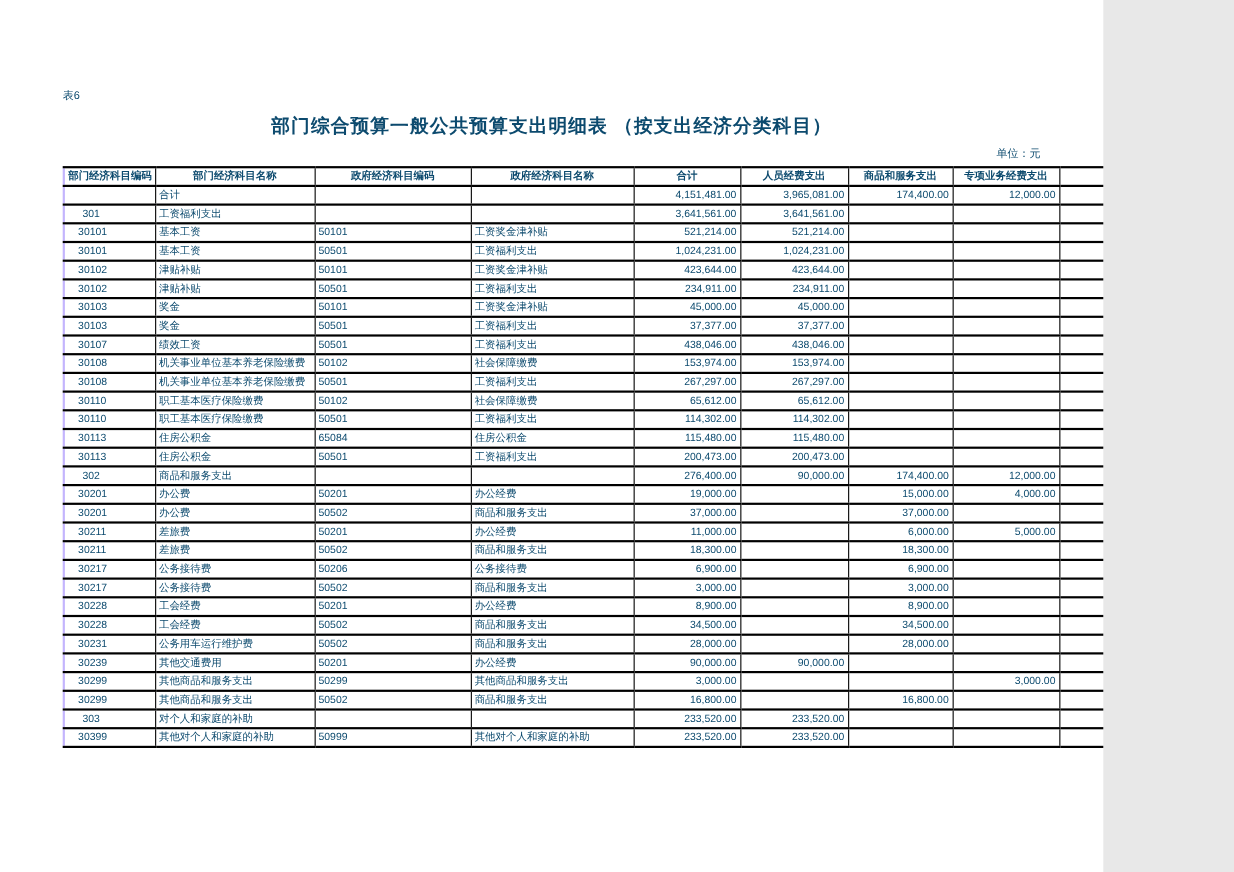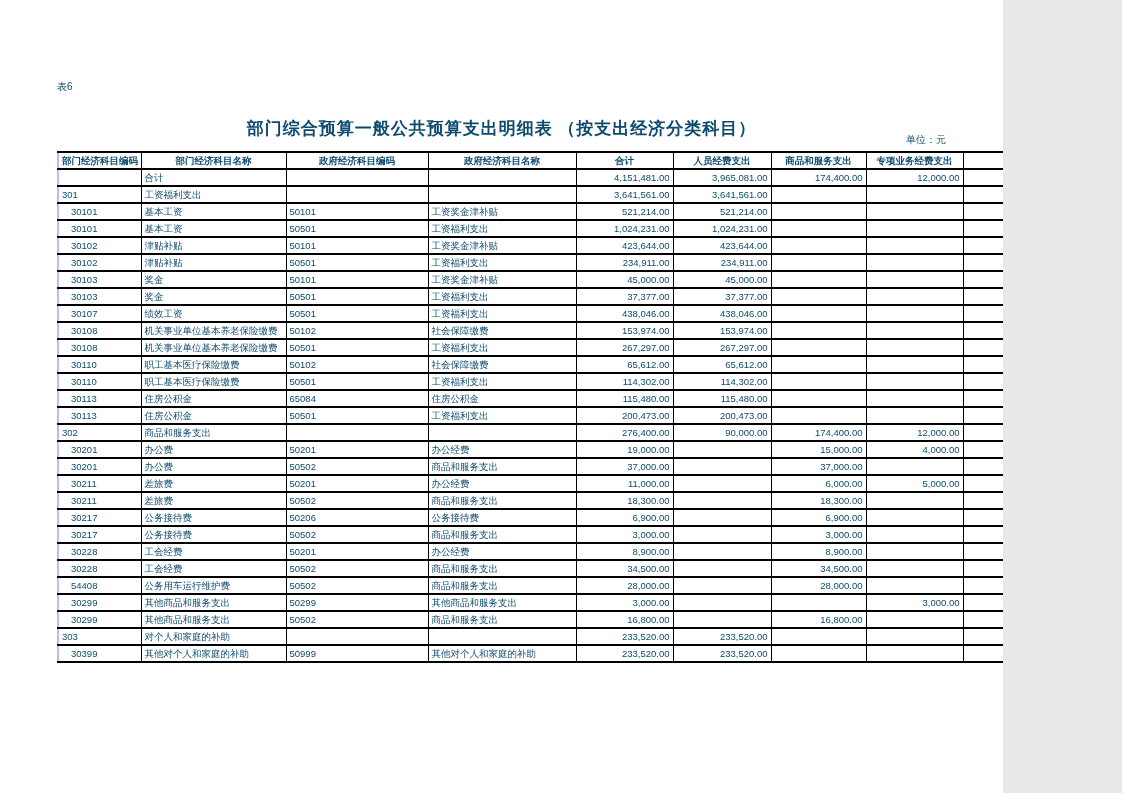--- a/index.html
+++ b/index.html
@@ -15,21 +15,21 @@
   .table-label {
     position: absolute;
     left: 57px;
     top: 80px;
     font-size: 10px;
   }
   .page-title {
     position: absolute;
     left: 0; right: 0;
     top: 101px;
-    margin: 16px;
+    margin: 2px;
     text-align: center;
     font-size: 17px;
     font-weight: bold;
     letter-spacing: 1px;
   }
   .unit-label {
     position: absolute;
     right: 57px;
     top: 133px;
     font-size: 10px;
@@ -64,21 +64,21 @@
     white-space: nowrap;
   }
   table.budget { border: 2px solid #c4b5fd; }
   table.budget th {
     font-weight: bold;
     text-align: center;
     font-size: 9.5px;
   }
   td.code   { text-align: left; }
   td.code.detail  { padding-left: 12px; }
-  td.code.section { padding-left: 3px; }
+  td.code.section { padding-left: 16px; }
   td.code.total   { padding-left: 3px; }
   td.name   { text-align: left; }
   td.num    { text-align: right; }
   td.remark { text-align: center; }
 </style>
 </head>
 <body>
 
 <div class="page">
   <div class="table-label">表6</div>
@@ -369,27 +369,38 @@
           <td class="name">工会经费</td>
           <td class="code">50502</td>
           <td class="name">商品和服务支出</td>
           <td class="num">34,500.00</td>
           <td class="num"></td>
           <td class="num">34,500.00</td>
           <td class="num"></td>
           <td class="remark"></td>
         </tr>
         <tr>
-          <td class="code detail">54408</td>
+          <td class="code detail">30231</td>
           <td class="name">公务用车运行维护费</td>
           <td class="code">50502</td>
           <td class="name">商品和服务支出</td>
           <td class="num">28,000.00</td>
           <td class="num"></td>
           <td class="num">28,000.00</td>
+          <td class="num"></td>
+          <td class="remark"></td>
+        </tr>
+        <tr>
+          <td class="code detail">30239</td>
+          <td class="name">其他交通费用</td>
+          <td class="code">50201</td>
+          <td class="name">办公经费</td>
+          <td class="num">90,000.00</td>
+          <td class="num">90,000.00</td>
+          <td class="num"></td>
           <td class="num"></td>
           <td class="remark"></td>
         </tr>
         <tr>
           <td class="code detail">30299</td>
           <td class="name">其他商品和服务支出</td>
           <td class="code">50299</td>
           <td class="name">其他商品和服务支出</td>
           <td class="num">3,000.00</td>
           <td class="num"></td>

